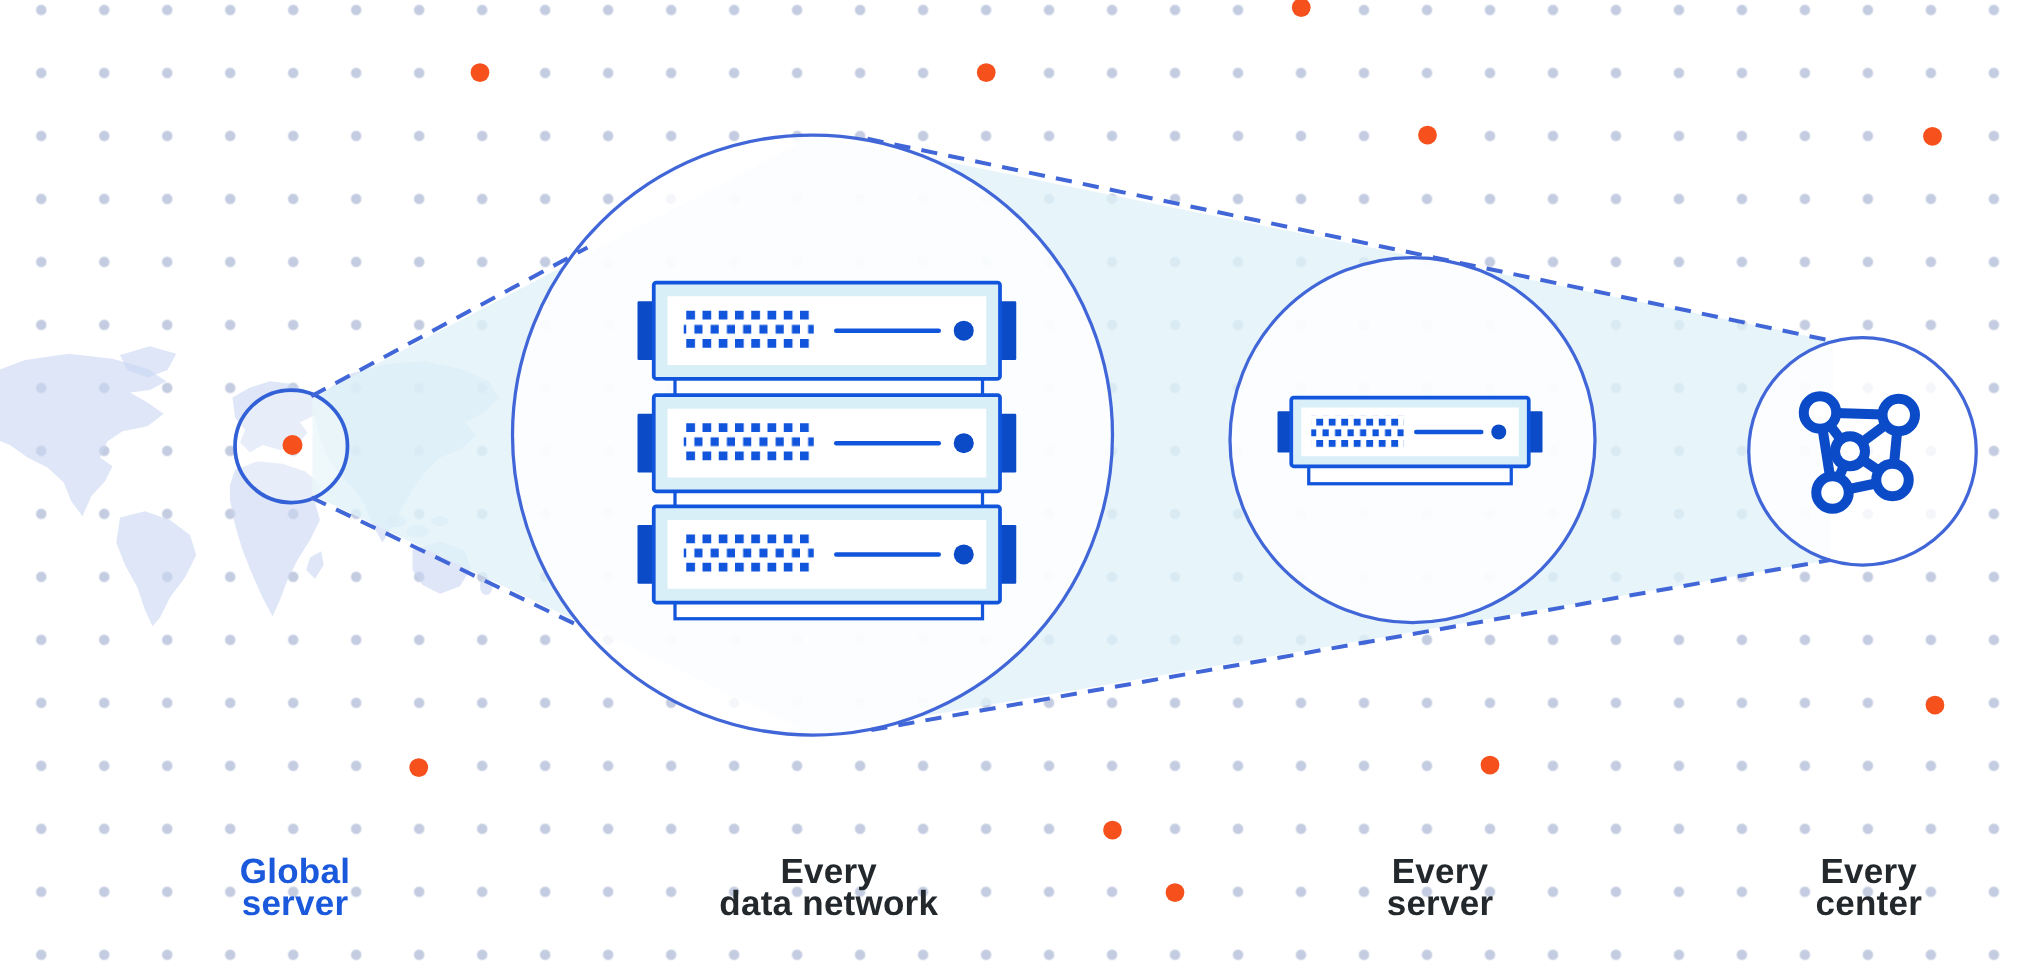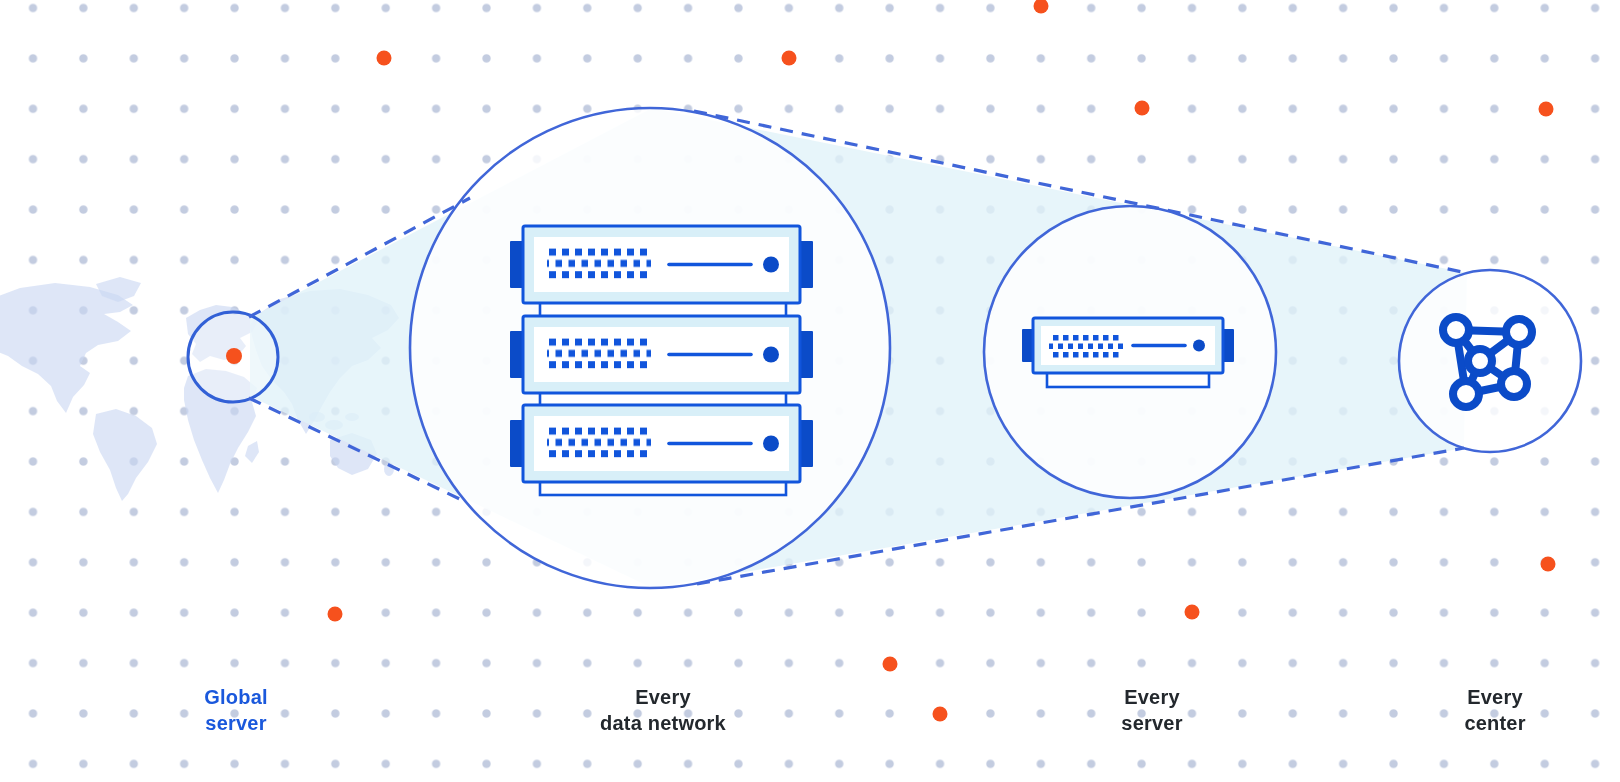--- a/index.html
+++ b/index.html
@@ -38,21 +38,21 @@
   .srv-inner{fill:#ffffff;}
   .srv-conn{fill:#ffffff;stroke:var(--server-blue);stroke-width:2.6;}
   .srv-line{stroke:var(--server-blue);stroke-width:3.6;stroke-linecap:round;}
   .srv-dot{fill:var(--server-blue-dark);}
   .dith{fill:var(--server-blue);}
   .net-edge{stroke:var(--server-blue-dark);stroke-width:8;stroke-linecap:round;fill:none;}
   .net-node{fill:#ffffff;stroke:var(--server-blue-dark);stroke-width:8;}
   .odot{fill:var(--accent-orange);}
   .lbl{
     position:absolute;top:684px;transform:translateX(-50%);
-    text-align:center;font-weight:700;font-size:20px;line-height:26px;
+    text-align:center;font-weight:700;font-size:28px;line-height:26px;
     color:var(--label-dark);letter-spacing:.2px;white-space:nowrap;
   }
   .lbl.blue{color:var(--label-blue);}
   .lbl span{display:block;}
 </style>
 </head>
 <body>
 
 <div id="canvas">
 

